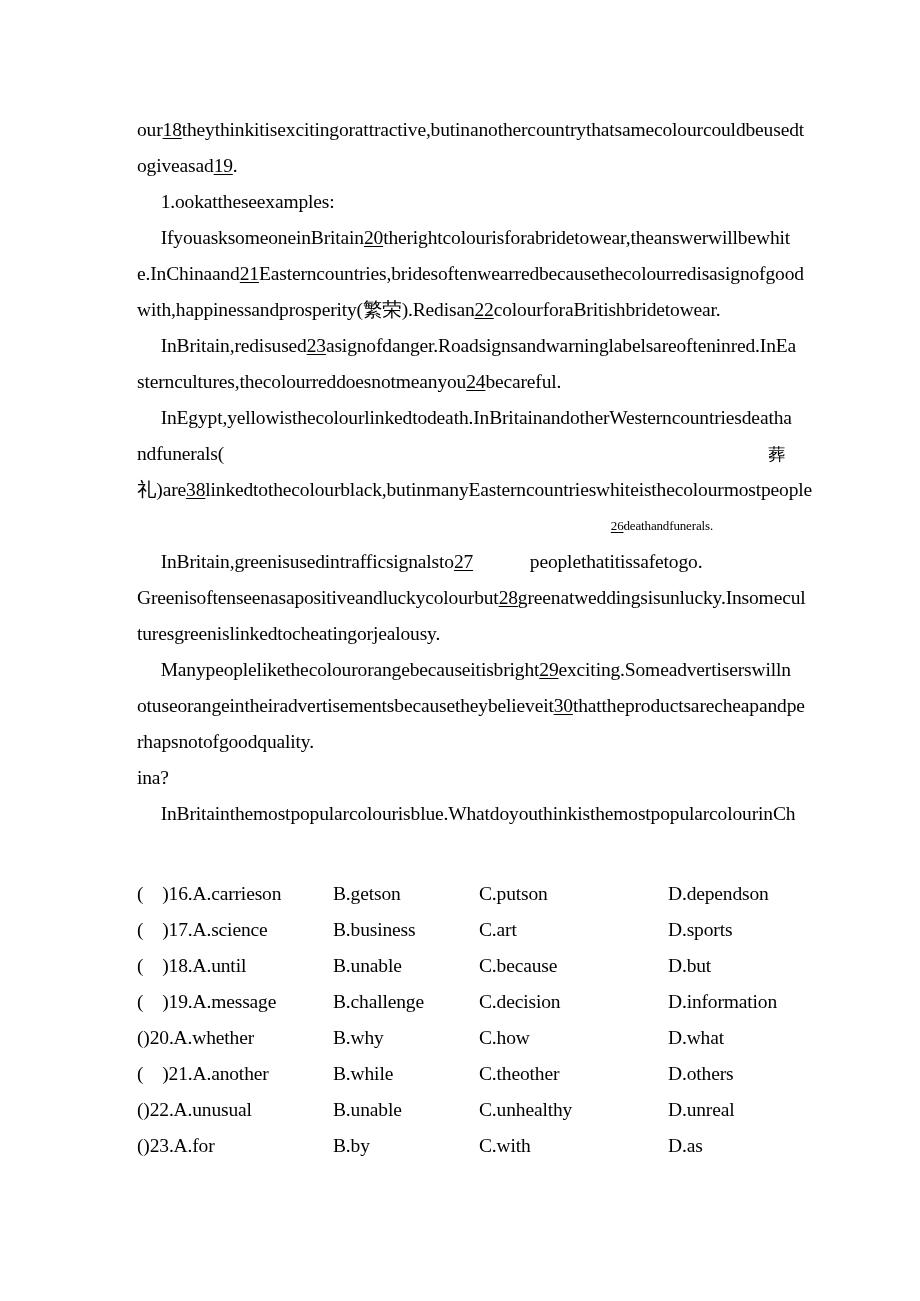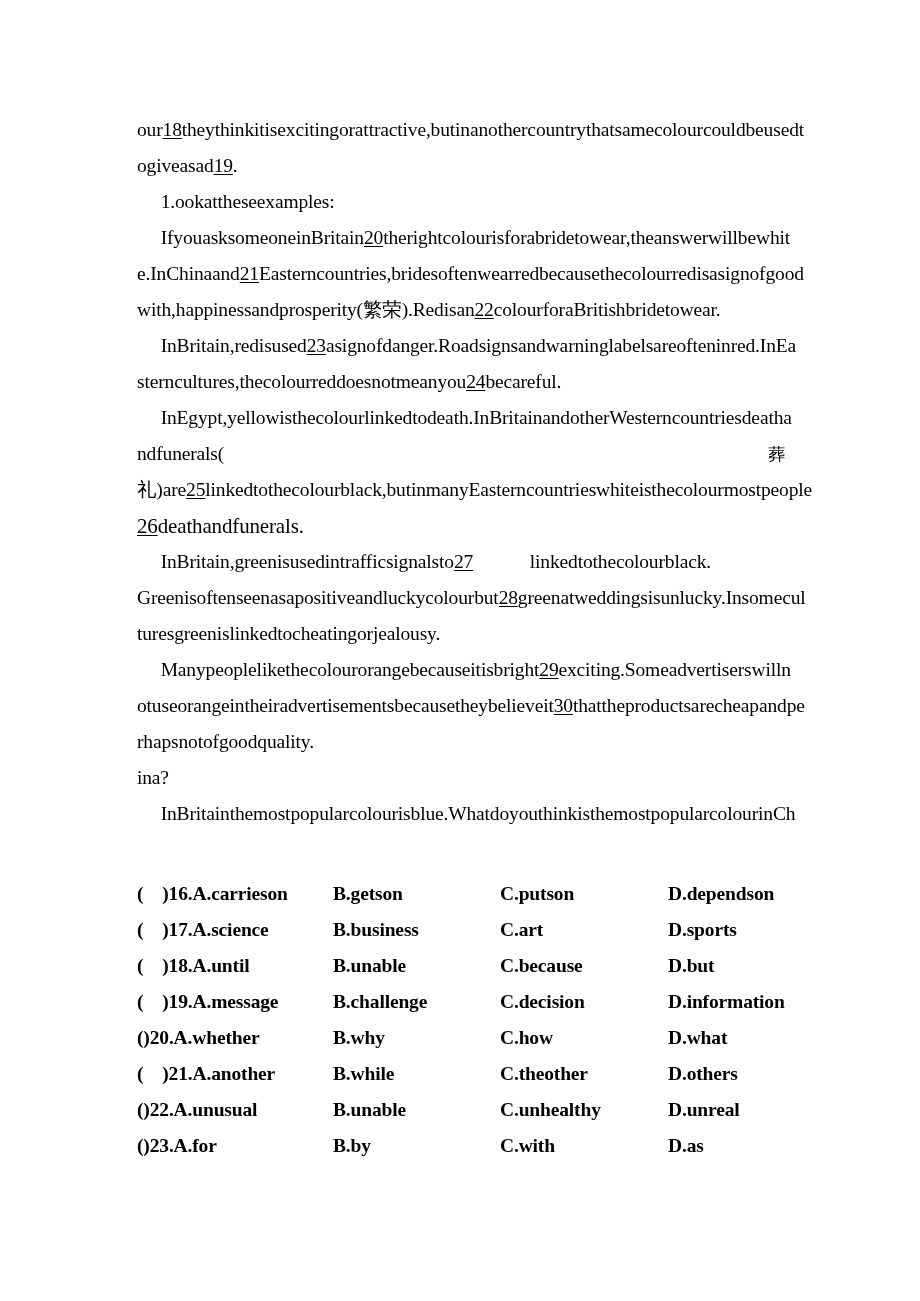--- a/index.html
+++ b/index.html
@@ -35,81 +35,80 @@
     white-space: pre;
     letter-spacing: -0.15px;
     height: 36px;
   }
   .u {
     text-decoration: underline;
     text-decoration-thickness: 1px;
     text-underline-offset: 2px;
   }
   .rightline {
-    font-size: 21px;
+    font-size: 13px;
     line-height: 36px;
     height: 36px;
     white-space: pre;
-    text-align: left;
+    text-align: right;
     letter-spacing: -0.15px;
     padding-right: 72px;
   }
   .cjk {
     font-family: "DejaVu Sans", "Liberation Sans", sans-serif;
     font-size: 17px;
   }
   .farright {
     float: right;
   }
 
   
   .options {
     position: absolute;
     left: 137px;
     top: 876px;
     width: 700px;
-    font-weight: bold;
   }
   .orow {
     position: relative;
     height: 36px;
     line-height: 36px;
     font-size: 19.5px;
     white-space: pre;
     letter-spacing: -0.15px;
   }
   .oc {
     position: absolute;
     top: 0;
     white-space: pre;
   }
   .oc-a { left: 0px; }
   .oc-b { left: 196px; }
-  .oc-c { left: 363px; }
+  .oc-c { left: 342px; }
   .oc-d { left: 531px; }
 </style>
 </head>
 <body>
 
 <div class="page">
 
   <div class="prose" id="prose-root">
       <div class="pline" id="p1l1"><span>our</span><span class="u">18</span><span>theythinkitisexcitingorattractive,butinanothercountrythatsamecolourcouldbeusedt</span></div>
       <div class="pline" id="p1l2"><span>ogiveasad</span><span class="u">19</span><span>.</span></div>
       <div class="pline" id="p2l1"><span>     </span><span>1.ookattheseexamples:</span></div>
       <div class="pline" id="p3l1"><span>     </span><span>IfyouasksomeoneinBritain</span><span class="u">20</span><span>therightcolourisforabridetowear,theanswerwillbewhit</span></div>
       <div class="pline" id="p3l2"><span>e.InChinaand</span><span class="u">21</span><span>Easterncountries,bridesoftenwearredbecausethecolourredisasignofgood</span></div>
       <div class="pline" id="p3l3"><span>with,happinessandprosperity(繁荣).Redisan</span><span class="u">22</span><span>colourforaBritishbridetowear.</span></div>
       <div class="pline" id="p4l1"><span>     </span><span>InBritain,redisused</span><span class="u">23</span><span>asignofdanger.Roadsignsandwarninglabelsareofteninred.InEa</span></div>
       <div class="pline" id="p4l2"><span>sterncultures,thecolourreddoesnotmeanyou</span><span class="u">24</span><span>becareful.</span></div>
       <div class="pline" id="p5l1"><span>     </span><span>InEgypt,yellowisthecolourlinkedtodeath.InBritainandotherWesterncountriesdeatha</span></div>
       <div class="pline" id="p5l2"><span>ndfunerals(</span><span class="cjk farright">葬</span></div>
-      <div class="pline" id="p5l3"><span>礼)are</span><span class="u">25</span><span>linkedtothecolourblack,butinmanyEasterncountrieswhiteisthecolourmostpeople</span></div>
+      <div class="pline" id="p5l3"><span>礼)are</span><span class="u">38</span><span>linkedtothecolourblack,butinmanyEasterncountrieswhiteisthecolourmostpeople</span></div>
       <div class="rightline" id="p5l4"><span class="u">26</span><span>deathandfunerals.</span></div>
-      <div class="pline" id="p6l1"><span>     </span><span>InBritain,greenisusedintrafficsignalsto</span><span class="u">27</span><span>            linkedtothecolourblack.</span></div>
+      <div class="pline" id="p6l1"><span>     </span><span>InBritain,greenisusedintrafficsignalsto</span><span class="u">27</span><span>            peoplethatitissafetogo.</span></div>
       <div class="pline" id="p6l2"><span>Greenisoftenseenasapositiveandluckycolourbut</span><span class="u">28</span><span>greenatweddingsisunlucky.Insomecul</span></div>
       <div class="pline" id="p6l3"><span>turesgreenislinkedtocheatingorjealousy.</span></div>
       <div class="pline" id="p7l1"><span>     </span><span>Manypeoplelikethecolourorangebecauseitisbright</span><span class="u">29</span><span>exciting.Someadvertiserswilln</span></div>
       <div class="pline" id="p7l2"><span>otuseorangeintheiradvertisementsbecausetheybelieveit</span><span class="u">30</span><span>thattheproductsarecheapandpe</span></div>
       <div class="pline" id="p7l3"><span>rhapsnotofgoodquality.</span></div>
       <div class="pline" id="p8l2"><span>ina?</span></div>
       <div class="pline" id="p8l1"><span>     </span><span>InBritainthemostpopularcolourisblue.WhatdoyouthinkisthemostpopularcolourinCh</span></div>
     </div>
 
   <div class="options" id="options-root">

